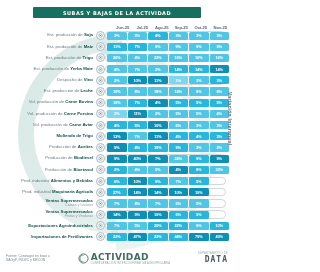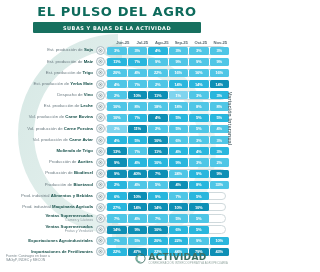--- a/index.html
+++ b/index.html
@@ -105,21 +105,20 @@
       <stop offset="100%" stop-color="#e2efec"></stop>
     </linearGradient>
   </defs>
   <path d="M118 34 A100 100 0 0 0 18 134 A100 100 0 0 0 118 234 L118 218 A84 84 0 0 1 34 134 A84 84 0 0 1 118 50 Z" fill="url(#gArc)" opacity="0.85"></path>
   <path d="M122 40 L100 52 L122 64 Z" fill="#cfe4e0" opacity="0.85"></path>
   <path d="M116 250 A100 100 0 0 0 216 150 A100 100 0 0 0 116 50 L116 66 A84 84 0 0 1 200 150 A84 84 0 0 1 116 234 Z" fill="url(#gArc)" opacity="0.55"></path>
   <path d="M112 244 L134 232 L112 220 Z" fill="#cfe4e0" opacity="0.55"></path>
 </svg>
 
 <div class="header">
-  <div class="title">EL PULSO DEL AGRO</div>
   <div class="subtitle-bar">
     <span class="subtitle">SUBAS Y BAJAS DE LA ACTIVIDAD</span>
   </div>
 </div>
 
 <div class="table-wrap">
   <div class="col-head" id="colhead">
       <div class="mh">Jun-25</div>
       <div class="mh">Jul-25</div>
       <div class="mh">Ago-25</div>
@@ -483,13 +482,17 @@
   <div class="brand">
     <svg width="11" height="11" viewBox="0 0 24 24">
       <circle cx="12" cy="12" r="10" fill="none" stroke="#3f6f63" stroke-width="2"></circle>
       <path d="M12 4 A8 8 0 0 0 12 20" fill="none" stroke="#6fae9d" stroke-width="3"></path>
     </svg>
     <div>
       <div class="brand-name">ACTIVIDAD</div>
       <div class="brand-tag">CONFEDERACIÓN INTERCOOPERATIVA AGROPECUARIA</div>
     </div>
   </div>
+  <div class="data-logo">
+    <div class="dl-top">DEPARTAMENTO DE</div>
+    <div class="dl-main">DATA</div>
+  </div>
 </div>
 
 </body></html>

